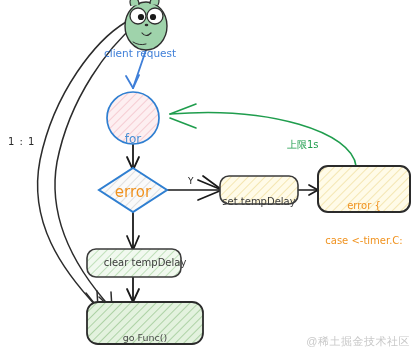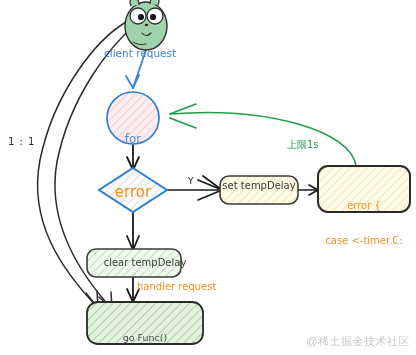--- a/index.html
+++ b/index.html
@@ -141,38 +141,37 @@
 
     <rect x="87" y="302" width="116" height="42" rx="11" ry="11" fill="url(#hatch-green-dark)" stroke="#2b2b2b" stroke-width="1.8"></rect>
   </svg>
 
   <div class="node-label" style="left:103px;top:105px;width:60px;font-size:12px;color:#4a8fd4;">
     <div>for</div>
   </div>
 
   <div class="node-label" style="left:108px;top:184px;width:50px;font-size:15px;color:#f0921e;">error</div>
 
-  <div class="node-label" style="left:220px;top:180px;width:78px;font-size:10px;color:#3b3b3b;">set tempDelay</div>
+  <div class="node-label" style="left:220px;top:196px;width:78px;font-size:10px;color:#3b3b3b;">set tempDelay</div>
 
   <div class="node-label" style="left:318px;top:177px;width:92px;font-size:10px;color:#f0921e;">
     <div>error {</div>
     <div>case &lt;-timer.C:</div>
   </div>
 
   <div class="node-label" style="left:87px;top:257px;width:116px;font-size:10px;color:#3b3b3b;">clear tempDelay</div>
 
   <div class="node-label" style="left:87px;top:311px;width:116px;font-size:9.5px;color:#4b4b4b;">
     <div>go Func()</div>
     
   </div>
 
   <div class="edge-label" style="left:104px;top:47px;font-size:10.5px;color:#3f7fd8;">client request</div>
 
   <div class="edge-label" style="left:287px;top:104px;font-size:10px;color:#1f9d4d;margin-top:34px;">上限1s</div>
 
   <div class="edge-label" style="left:188px;top:176px;font-size:9px;color:#1a1a1a;">Y</div>
 
-  <div class="edge-label" style="left:137px;top:281px;font-size:10px;color:#f0921e;">handler request</div>
 
   <div class="edge-label" style="left:8px;top:136px;font-size:10px;color:#2b2b2b;letter-spacing:1px;">1 : 1</div>
 
   <div class="watermark">@稀土掘金技术社区</div>
 </div>
 
 </body></html>

